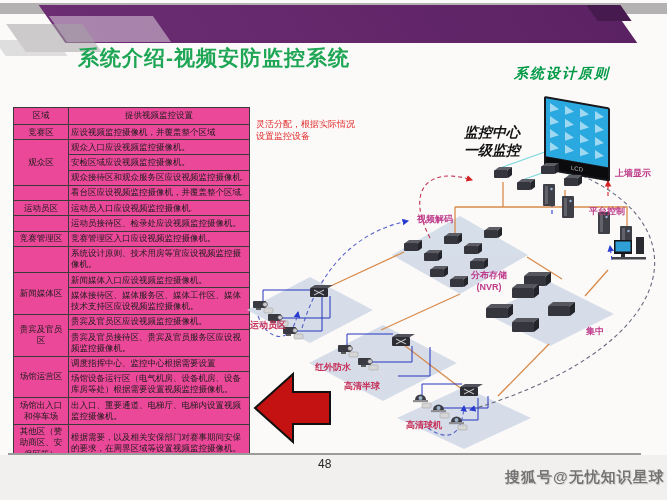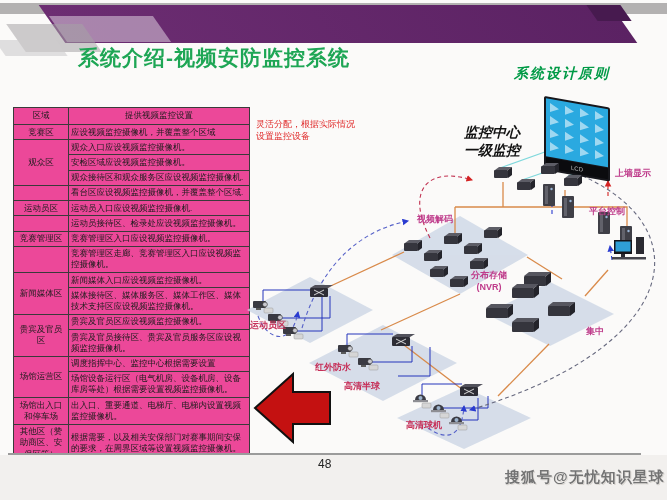--- a/index.html
+++ b/index.html
@@ -82,21 +82,21 @@
     <tr>
       <td class="z"></td>
       <td class="d">运动员接待区、检录处应设视频监控摄像机。</td>
     </tr>
     <tr>
       <td class="z">竞赛管理区</td>
       <td class="d">竞赛管理区入口应设视频监控摄像机。</td>
     </tr>
     <tr>
       <td class="z"></td>
-      <td class="d">竞赛管理区走廊、竞赛管理区入口应设视频监控摄像机。</td>
+      <td class="d">系统设计原则、技术用房等宜应设视频监控摄像机。</td>
     </tr>
     <tr>
       <td class="z" rowspan="2">新闻媒体区</td>
       <td class="d">新闻媒体入口应设视频监控摄像机。</td>
     </tr>
     <tr>
           <td class="d">媒体接待区、媒体服务区、媒体工作区、媒体技术支持区应设视频监控摄像机。</td>
         </tr>
     <tr>
       <td class="z" rowspan="2">贵宾及官员区</td>

